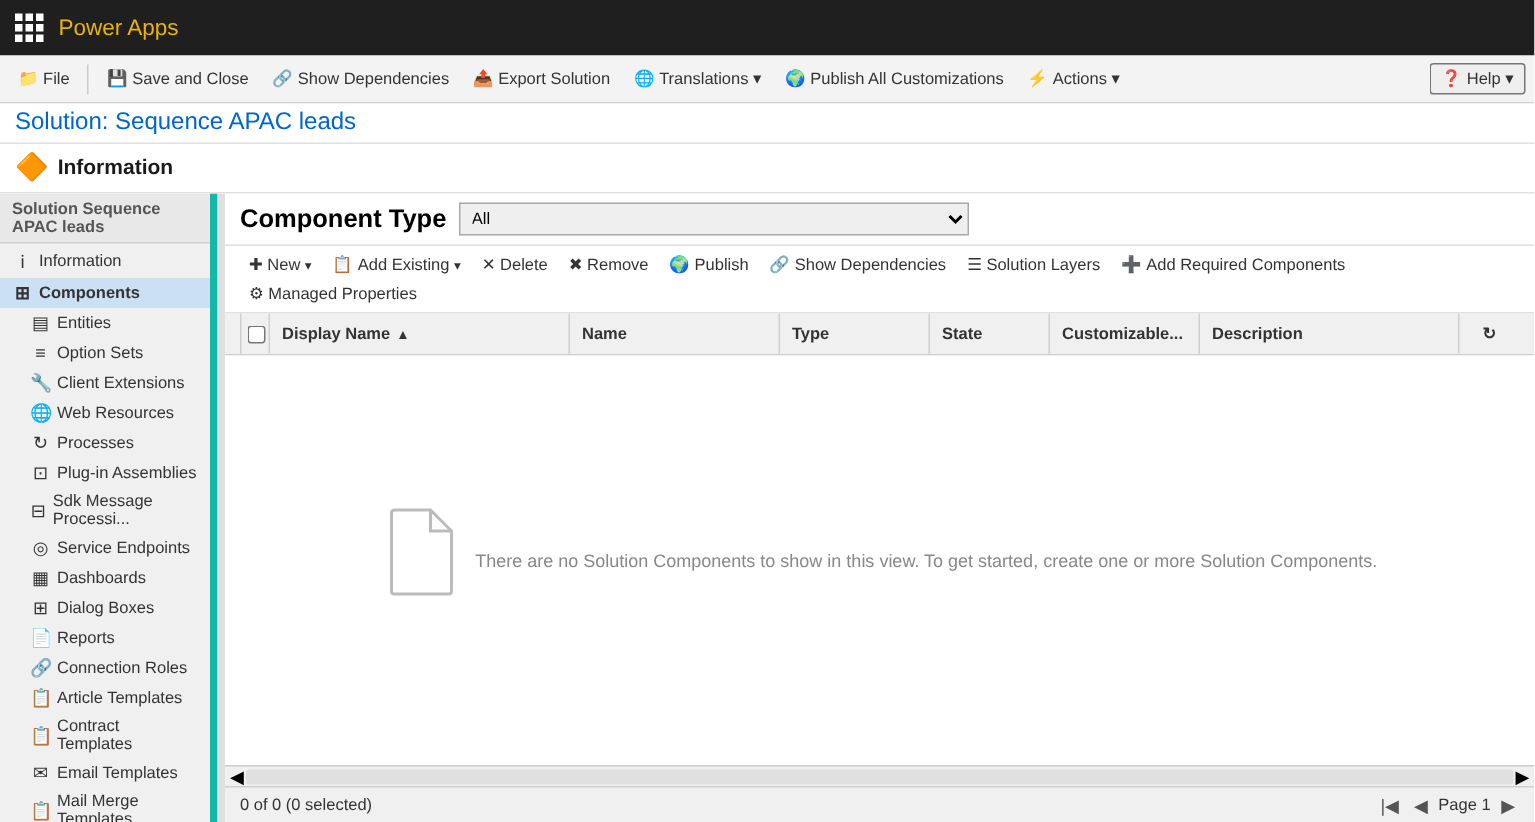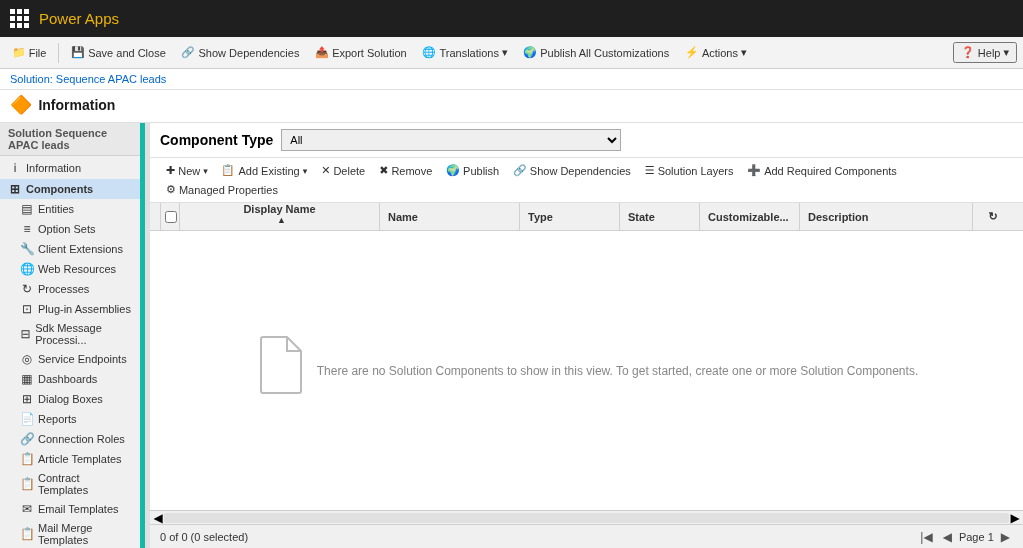--- a/index.html
+++ b/index.html
@@ -63,21 +63,21 @@
     
     .main-layout {
       display: flex;
       flex-direction: column;
       height: calc(548px - 37px - 32px);
     }
 
     
     .breadcrumb {
       padding: 4px 10px;
-      font-size: 11px;
+      font-size: 16px;
       color: #555;
       background: #fff;
       border-bottom: 1px solid #e0e0e0;
     }
     .breadcrumb a { color: #0066cc; text-decoration: none; cursor: pointer; }
 
     
     .page-header {
       padding: 4px 10px 6px 10px;
       display: flex;
@@ -135,21 +135,21 @@
 
     
     .component-type-bar {
       padding: 6px 10px;
       display: flex;
       align-items: center;
       gap: 8px;
       background: #fff;
       border-bottom: 1px solid #e0e0e0;
     }
-    .component-type-label { font-size: 14px; font-weight: 600; }
+    .component-type-label { font-size: 17px; font-weight: 600; }
     .component-type-select {
       height: 22px;
       font-size: 11px;
       border: 1px solid #aaa;
       padding: 0 4px;
       width: 340px;
       cursor: pointer;
     }
 
     
@@ -188,21 +188,21 @@
       display: flex;
       align-items: center;
       font-size: 11px;
       font-weight: 600;
       color: #333;
       padding: 0 8px;
       border-right: 1px solid #d0d0d0;
       height: 100%;
     }
     .grid-col:first-child { border-left: 1px solid #d0d0d0; }
-    .grid-col.display-name { width: 200px; flex-direction: column; }
+    .grid-col.display-name { width: 200px; }
     .grid-col.name { width: 140px; }
     .grid-col.type { width: 100px; }
     .grid-col.state { width: 80px; align-items: center; }
     .grid-col.customizable { width: 100px; }
     .grid-col.description { flex: 1; }
     .grid-col.actions { width: 40px; border: none; justify-content: center; }
     .col-checkbox { width: 20px; border-right: 1px solid #d0d0d0; border-left: none; padding: 0 4px; }
     .sort-arrow { margin-left: 4px; font-size: 9px; }
 
     

